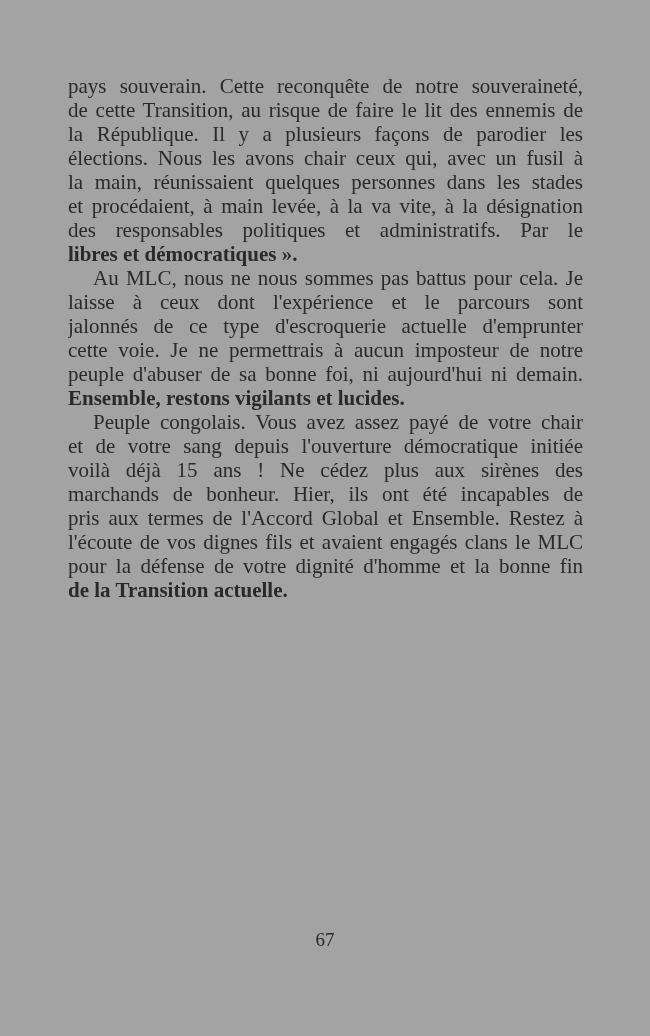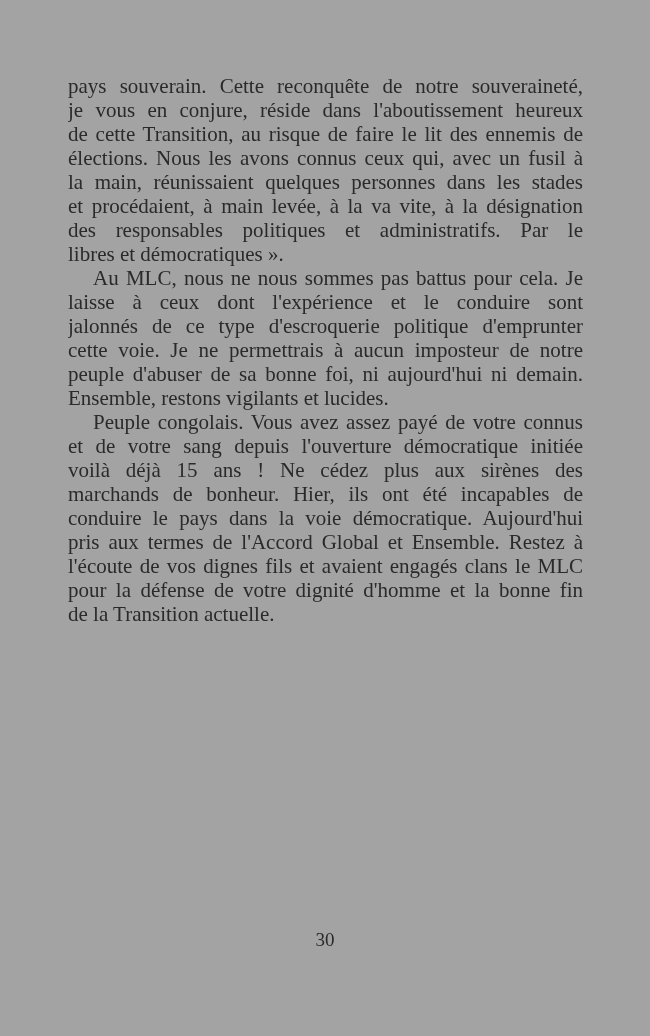--- a/index.html
+++ b/index.html
@@ -27,20 +27,21 @@
     line-height: 24px;
     height: 24px;
     overflow: hidden;
     text-align: justify;
     text-align-last: justify;
     -moz-text-align-last: justify;
     white-space: normal;
   }
   .line.last {
     text-align-last: left;
+    font-weight: bold;
     -moz-text-align-last: left;
   }
   .line.indent {
     text-indent: 25px;
   }
   .page-number {
     position: absolute;
     top: 929px;
     left: 0;
     width: 650px;
@@ -48,37 +49,36 @@
     font-size: 19px;
     line-height: 22px;
   }
 </style>
 </head>
 <body>
 
 <div class="page">
   <div class="text-block" id="text-block">
       <div class="line">pays souverain. Cette reconquête de notre souveraineté,</div>
-      <div class="line">je vous en conjure, réside dans l'aboutissement heureux</div>
       <div class="line">de cette Transition, au risque de faire le lit des ennemis de</div>
-      <div class="line">élections. Nous les avons connus ceux qui, avec un fusil à</div>
+      <div class="line">la République. Il y a plusieurs façons de parodier les</div>
+      <div class="line">élections. Nous les avons chair ceux qui, avec un fusil à</div>
       <div class="line">la main, réunissaient quelques personnes dans les stades</div>
       <div class="line">et procédaient, à main levée, à la va vite, à la désignation</div>
       <div class="line">des responsables politiques et administratifs. Par le</div>
       <div class="line last">libres et démocratiques ».</div>
       <div class="line indent">Au MLC, nous ne nous sommes pas battus pour cela. Je</div>
-      <div class="line">laisse à ceux dont l'expérience et le conduire sont</div>
-      <div class="line">jalonnés de ce type d'escroquerie politique d'emprunter</div>
+      <div class="line">laisse à ceux dont l'expérience et le parcours sont</div>
+      <div class="line">jalonnés de ce type d'escroquerie actuelle d'emprunter</div>
       <div class="line">cette voie. Je ne permettrais à aucun imposteur de notre</div>
       <div class="line">peuple d'abuser de sa bonne foi, ni aujourd'hui ni demain.</div>
       <div class="line last">Ensemble, restons vigilants et lucides.</div>
-      <div class="line indent">Peuple congolais. Vous avez assez payé de votre connus</div>
+      <div class="line indent">Peuple congolais. Vous avez assez payé de votre chair</div>
       <div class="line">et de votre sang depuis l'ouverture démocratique initiée</div>
       <div class="line">voilà déjà 15 ans ! Ne cédez plus aux sirènes des</div>
       <div class="line">marchands de bonheur. Hier, ils ont été incapables de</div>
-      <div class="line">conduire le pays dans la voie démocratique. Aujourd'hui</div>
       <div class="line">pris aux termes de l'Accord Global et Ensemble. Restez à</div>
       <div class="line">l'écoute de vos dignes fils et avaient engagés clans le MLC</div>
       <div class="line">pour la défense de votre dignité d'homme et la bonne fin</div>
       <div class="line last">de la Transition actuelle.</div>
     </div>
-  <div class="page-number">30</div>
+  <div class="page-number">67</div>
 </div>
 
 </body></html>

